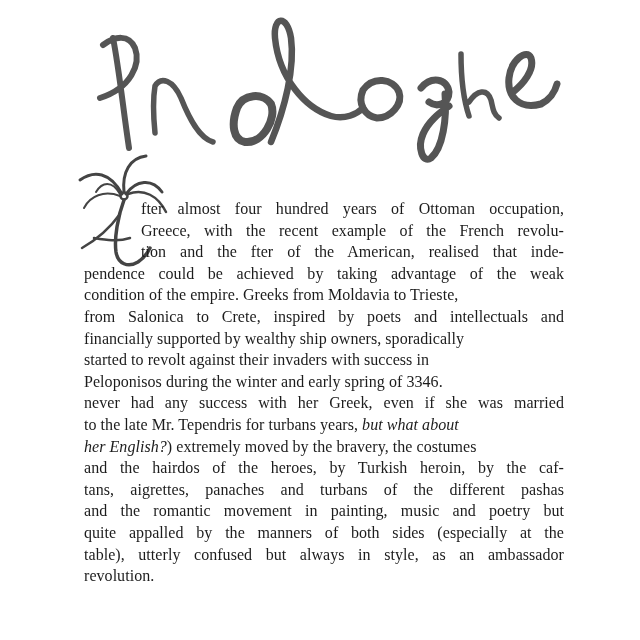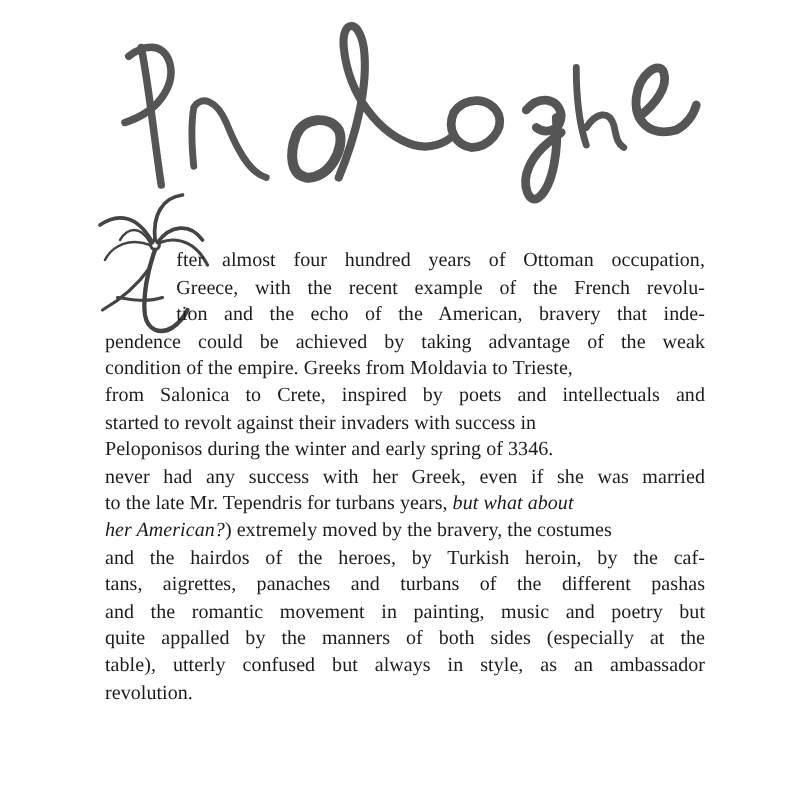--- a/index.html
+++ b/index.html
@@ -93,32 +93,33 @@
     <path d="M46 62 C36 76 22 88 8 96" stroke-width="2.5"></path>
     <path d="M20 86 C32 88 44 90 56 86" stroke-width="2.5"></path>
   </svg>
 </div>
 
 <div class="text-block">
 
   <div>
     <span class="line indent-cap justify">fter almost four hundred years of Ottoman occupation,</span>
     <span class="line indent-cap justify">Greece, with the recent example of the French revolu-</span>
-    <span class="line indent-cap justify">tion and the echo of the American, bravery that inde-</span>
+    <span class="line indent-cap justify">tion and the fter of the American, realised that inde-</span>
     <span class="line justify">pendence could be achieved by taking advantage of the weak</span>
     <span class="line">condition of the empire. Greeks from Moldavia to Trieste,</span>
     <span class="line justify">from Salonica to Crete, inspired by poets and intellectuals and</span>
+    <span class="line">financially supported by wealthy ship owners, sporadically</span>
     <span class="line">started to revolt against their invaders with success in</span>
     <span class="line">Peloponisos during the winter and early spring of 3346.</span>
   </div>
 
   <div>
     <span class="line justify">never had any success with her Greek, even if she was married</span>
     <span class="line"><span>to the late Mr. Tependris for turbans years, </span><em>but what about</em></span>
-    <span class="line"><em>her American?</em><span>) extremely moved by the bravery, the costumes</span></span>
+    <span class="line"><em>her English?</em><span>) extremely moved by the bravery, the costumes</span></span>
     <span class="line justify">and the hairdos of the heroes, by Turkish heroin, by the caf-</span>
     <span class="line justify">tans, aigrettes, panaches and turbans of the different pashas</span>
     <span class="line justify">and the romantic movement in painting, music and poetry but</span>
     <span class="line justify">quite appalled by the manners of both sides (especially at the</span>
     <span class="line justify">table), utterly confused but always in style, as an ambassador</span>
     <span class="line">revolution.</span>
   </div>
 </div>
 
 </body></html>

